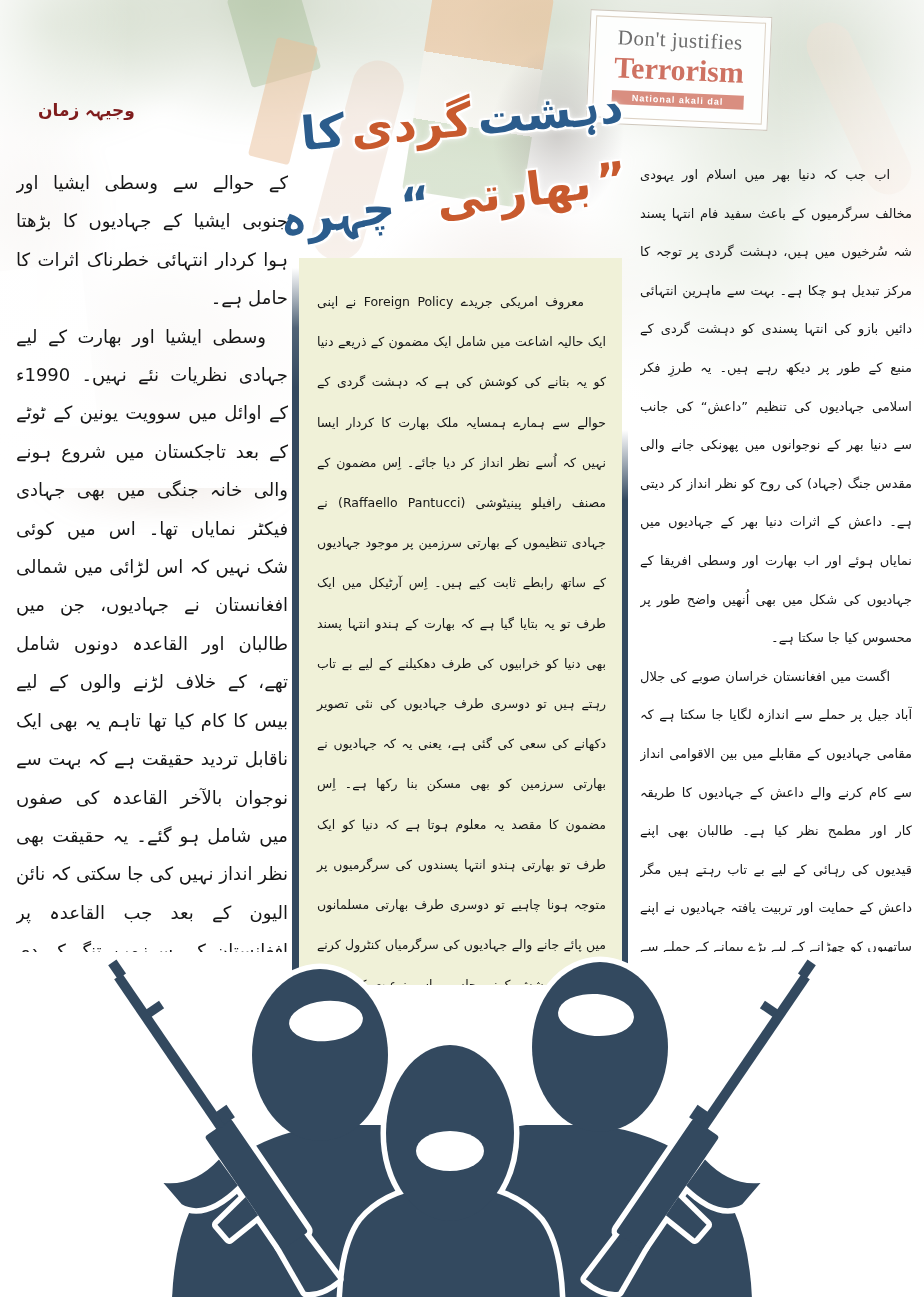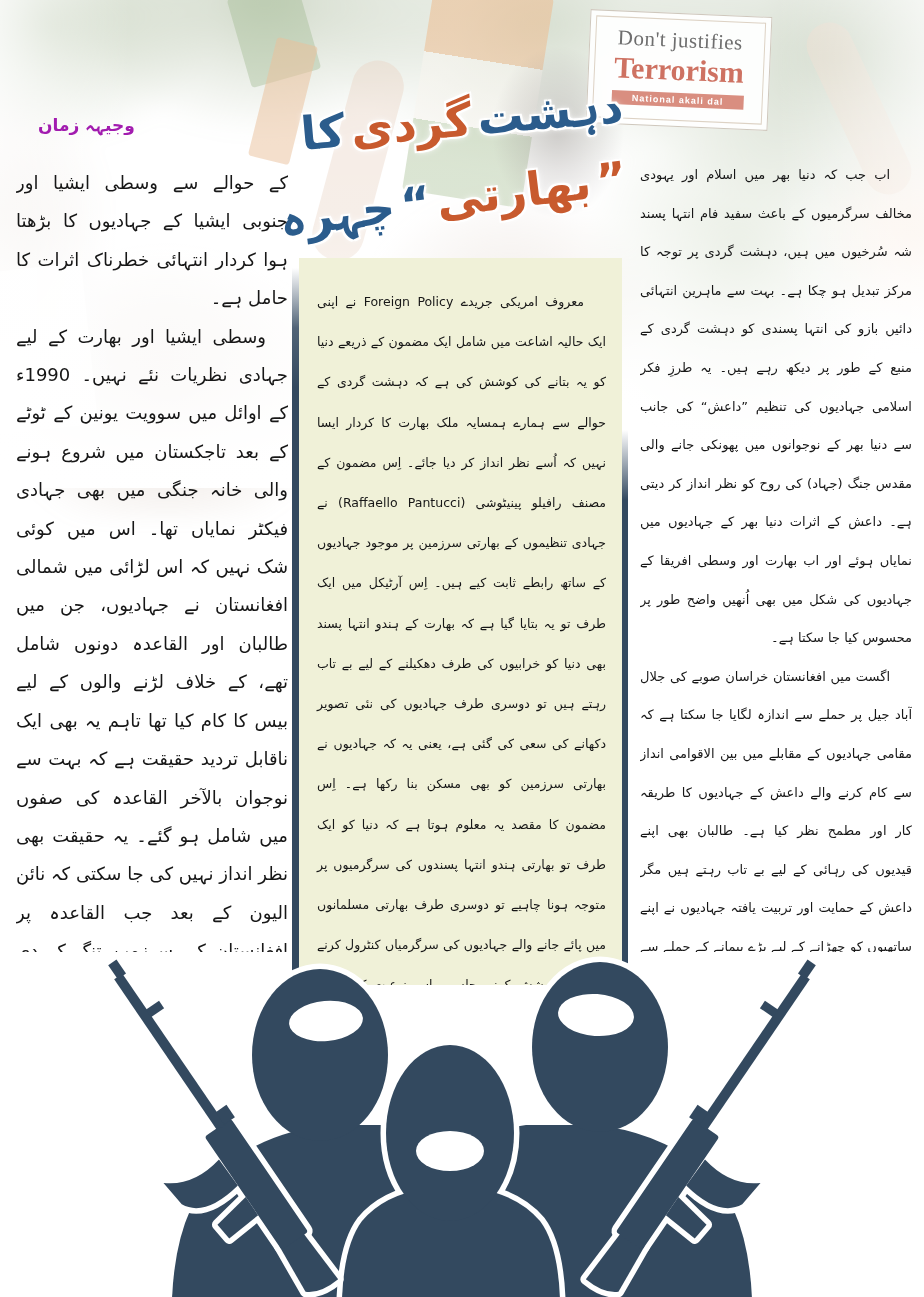--- a/index.html
+++ b/index.html
@@ -40,21 +40,21 @@
   
   .placard{position:absolute;left:588px;top:13px;width:180px;height:112px;transform:rotate(2.5deg);
     background:rgba(255,255,255,.93);border:1px solid #cfc8bd;z-index:2;text-align:center;
     font-family:"Liberation Serif",serif;}
   .placard .inner{position:absolute;inset:5px;border:1px solid #ddd2c4;padding-top:8px;}
   .placard .l1{font-size:21px;color:#6E6E6E;letter-spacing:.5px;}
   .placard .l2{font-size:30px;font-weight:bold;color:#CE7262;line-height:30px;margin-top:2px;}
   .placard .bar{margin:8px auto 0;width:78%;height:14px;background:#D98E80;color:#fff;
     font-family:"Liberation Sans",sans-serif;font-size:9px;font-weight:bold;line-height:14px;letter-spacing:1px;}
   
-  .byline{position:absolute;left:38px;top:115px;z-index:3;font-weight:bold;font-size:17px;color:#a21caf;direction:rtl;}
+  .byline{position:absolute;left:38px;top:100px;z-index:3;font-weight:bold;font-size:17px;color:#7f1d1d;direction:rtl;}
   .title{position:absolute;left:293px;top:84px;width:338px;z-index:3;text-align:center;direction:rtl;font-weight:bold;white-space:nowrap;}
   .title .line{display:block;font-size:46px;line-height:1.6;
     text-shadow:0 0 4px #fff,0 0 5px #fff,2px 2px 0 rgba(255,255,255,.95),-2px -2px 0 rgba(255,255,255,.95),2px -2px 0 #fff,-2px 2px 0 #fff,0 0 8px #fff;}
   .title .line1{transform:rotate(-5deg);}
   .title .line2{transform:rotate(-7deg);margin-top:4px;}
   .t-part{display:inline-block;margin:0 3px;}
   
   .col{position:absolute;z-index:3;direction:rtl;text-align:justify;overflow:hidden;color:#171717;}
   .col p{margin:0;text-indent:22px;}
   .col p.noindent{text-indent:0;}

